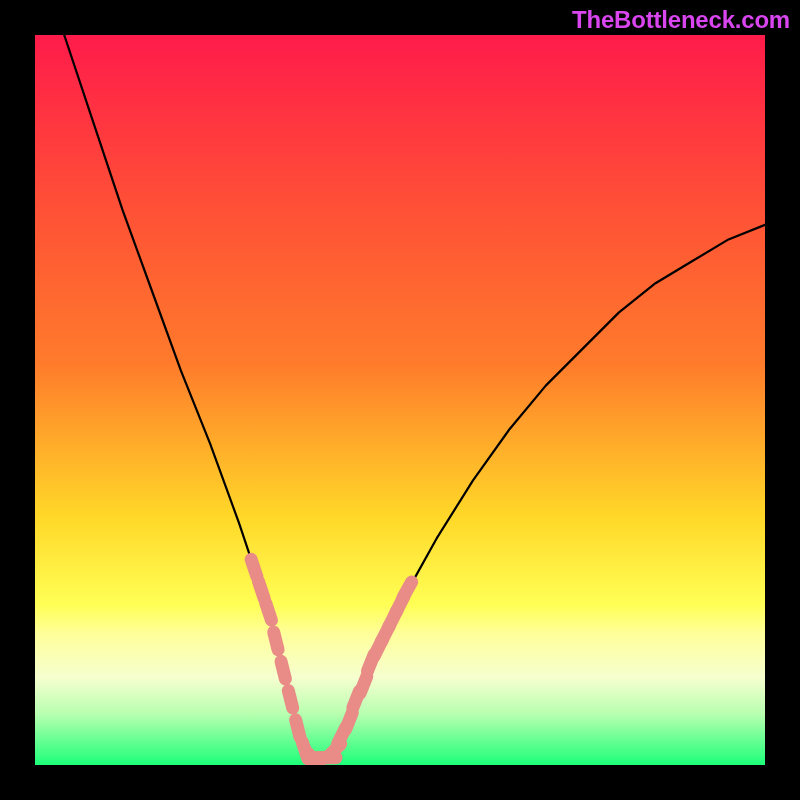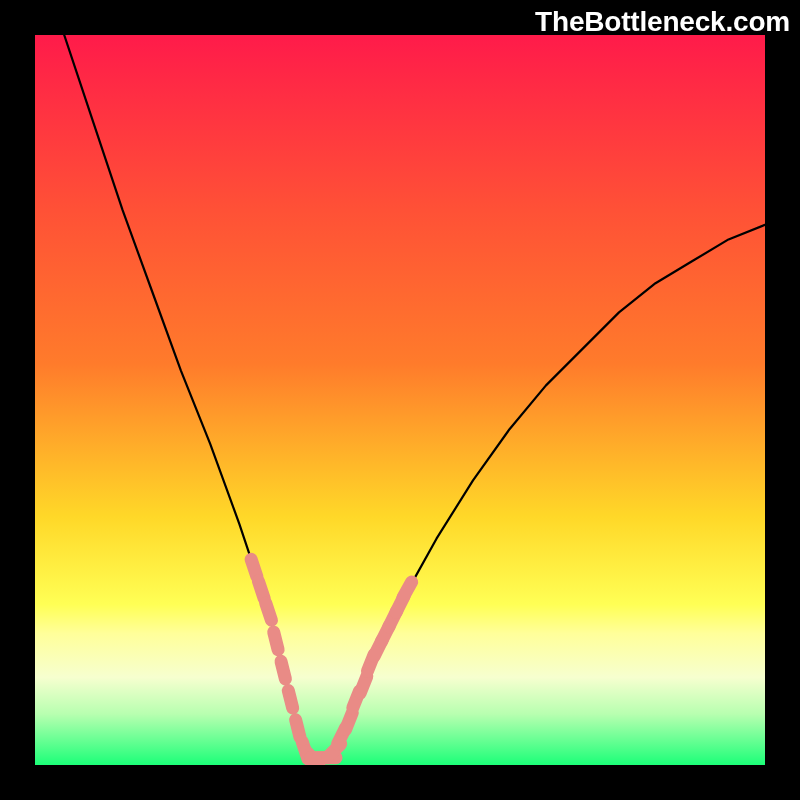--- a/index.html
+++ b/index.html
@@ -14,22 +14,22 @@
   .frame {
     position: absolute;
     left: 0; top: 0;
     width: 800px; height: 800px;
     background: #000;
   }
   .watermark {
     position: absolute;
     top: 6px;
     right: 10px;
-    color: #ffffff;
-    font-size: 28px;
+    color: #d946ef;
+    font-size: 24px;
     font-weight: 600;
     font-family: Arial, Helvetica, sans-serif;
     letter-spacing: -0.2px;
   }
   .plot {
     position: absolute;
     left: 35px;
     top: 35px;
     width: 730px;
     height: 730px;

